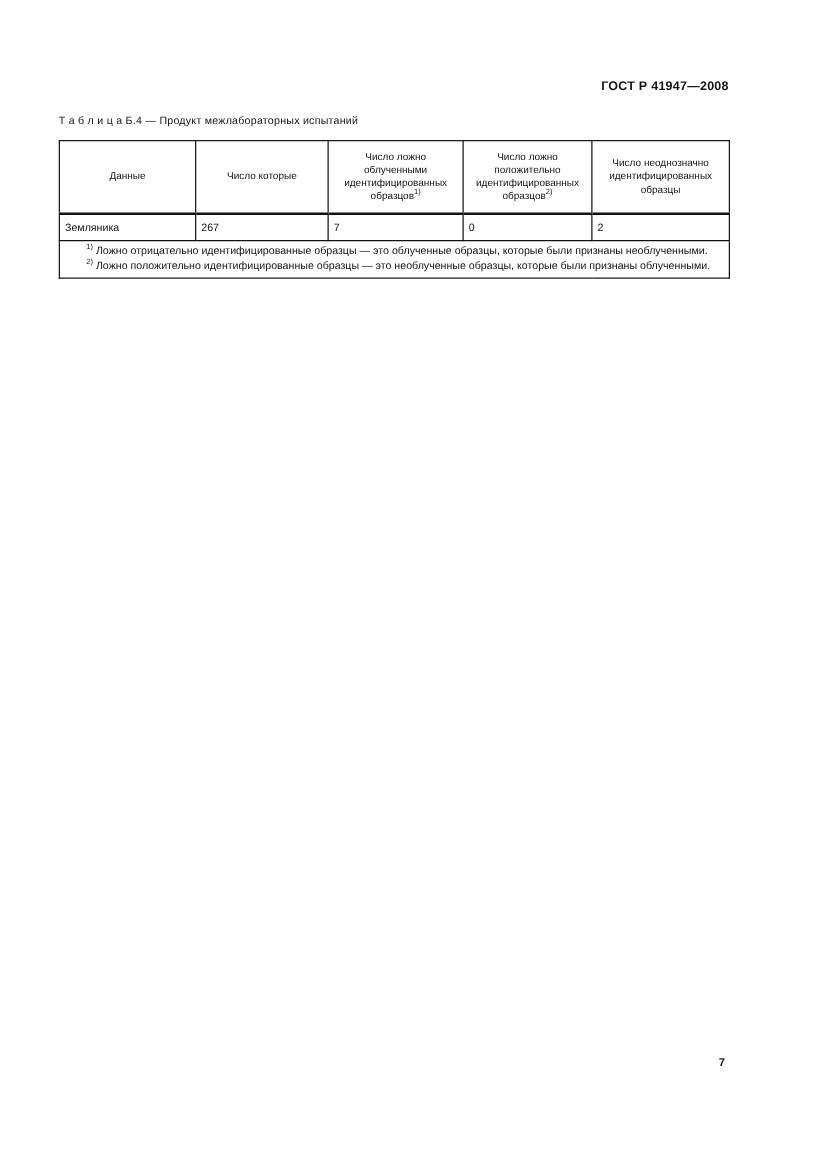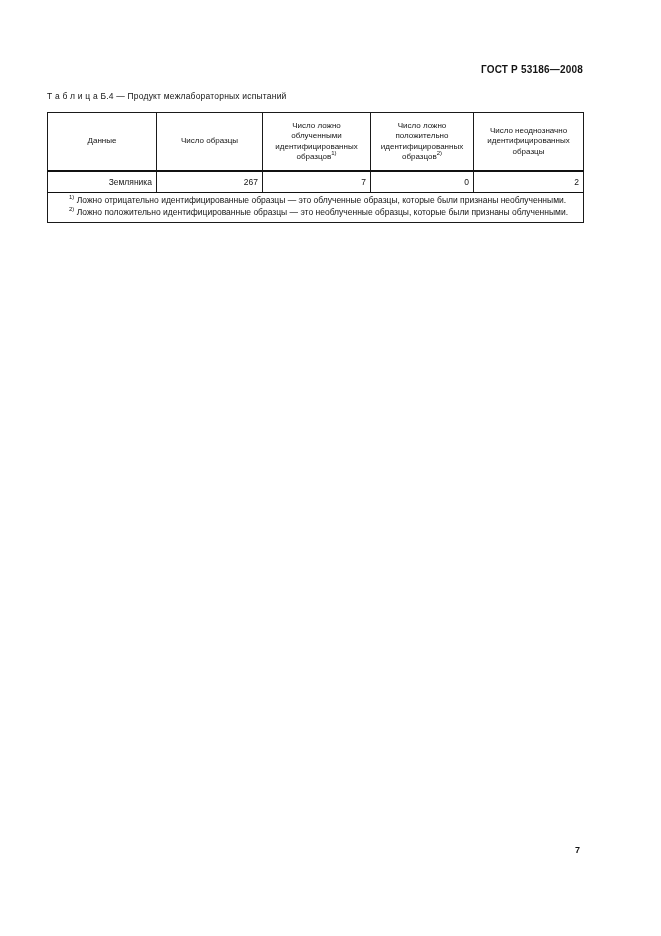--- a/index.html
+++ b/index.html
@@ -50,21 +50,21 @@
     line-height: 10.5px;
     text-align: center;
     vertical-align: middle;
     height: 53px;
     padding: 2px 5px;
   }
   table.gost td.data {
     border: 1px solid #1a1a1a;
     border-bottom: 1.5px solid #111111;
     font-size: 8.5px;
-    text-align: right;
+    text-align: left;
     vertical-align: middle;
     height: 18px;
     padding: 1px 4px;
   }
   table.gost td.fncell {
     border: 1px solid #1a1a1a;
     padding: 2px 8px 4px 8px;
     vertical-align: top;
   }
   .fn {
@@ -85,36 +85,36 @@
     left: 575px;
     font-size: 9px;
     font-weight: bold;
   }
 </style>
 </head>
 <body>
 
 <div class="page">
 
-  <div class="docnum">ГОСТ Р 53186—2008</div>
+  <div class="docnum">ГОСТ Р 41947—2008</div>
 
   <div class="caption">Т а б л и ц а  Б.4 — Продукт межлабораторных испытаний</div>
 
   <table class="gost">
     <colgroup>
       <col style="width:109px">
       <col style="width:106px">
       <col style="width:108px">
       <col style="width:103px">
       <col style="width:110px">
     </colgroup>
     <thead>
       <tr>
         <th><span>Данные</span></th>
-        <th><span>Число образцы</span></th>
+        <th><span>Число которые</span></th>
         <th><span>Число ложно облученными идентифицированных образцов</span><sup>1)</sup></th>
         <th><span>Число ложно положительно идентифицированных образцов</span><sup>2)</sup></th>
         <th><span>Число неоднозначно идентифицированных образцы</span></th>
       </tr>
     </thead>
     <tbody>
       <tr>
         <td class="data">Земляника</td>
         <td class="data">267</td>
         <td class="data">7</td>

